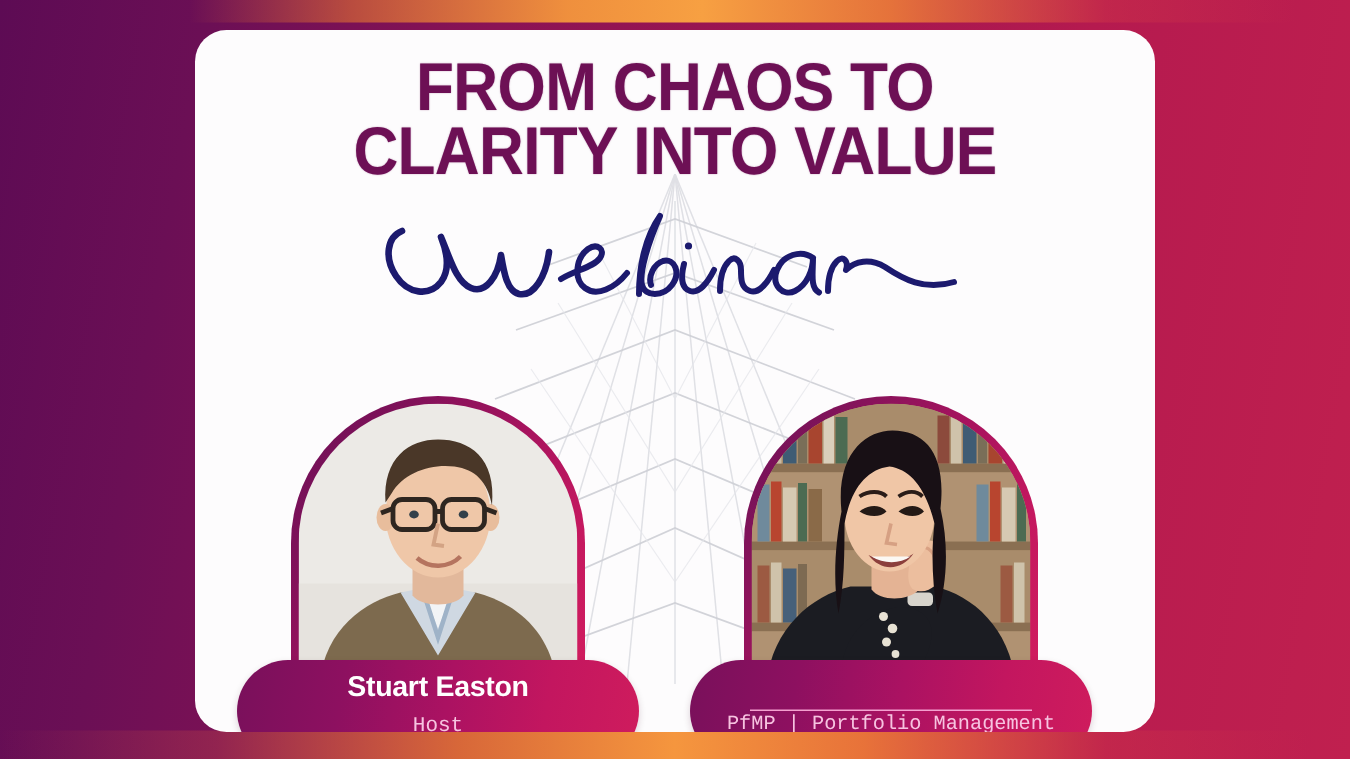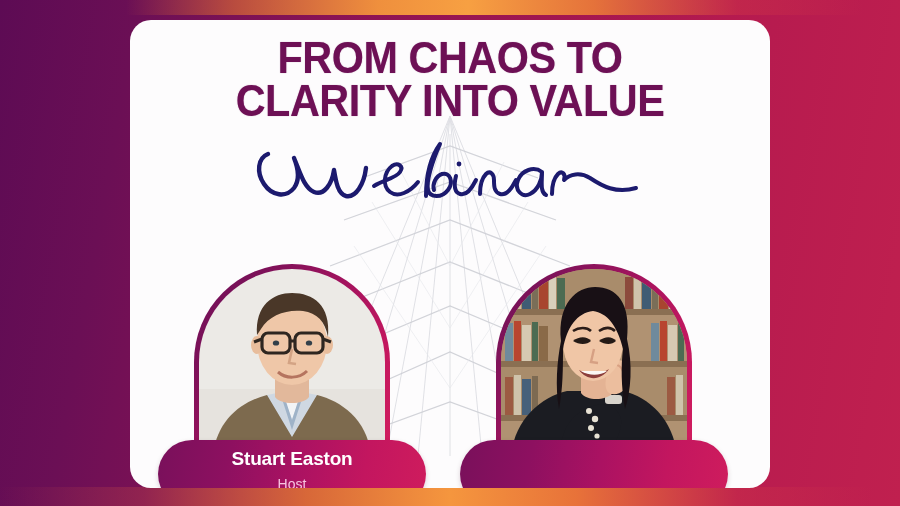--- a/index.html
+++ b/index.html
@@ -161,20 +161,21 @@
   .name-pill .rule {
     width:152px; height:1.5px;
     background:#f4a0cf;
     margin:4px 0 3px;
   }
   .name-pill .rl {
     color:#f7c3e0;
     font-size:14px;
     line-height:1.1;
     white-space:nowrap;
+    font-family:Liberation Mono, monospace;
   }
   .speaker.right .name-pill .nm { font-size:19px; }
   .speaker.right .name-pill .rule { width:188px; }
   .speaker.right .name-pill .rl { font-size:13.5px; }
 </style>
 </head>
 <body>
 
 <div id="poster">
 
@@ -376,18 +377,19 @@
 
               <path d="M93 80 L90 93 L97 94" fill="none" stroke="#d6a083" stroke-width="2.4"></path>
 
               <path d="M78 101 C86 112 100 112 108 100 C100 106 86 106 78 101 Z" fill="#8c3f3c"></path>
               <path d="M80 102 C88 107 99 107 106 102 Z" fill="#fbf8f4"></path>
             </svg>
           </div>
         </div>
         <div class="name-pill">
           <div class="rule"></div>
+          <div class="rl">PfMP | Portfolio  Management</div>
         </div>
       </div>
 
     </div>
   </div>
 </div>
 
 </body></html>

